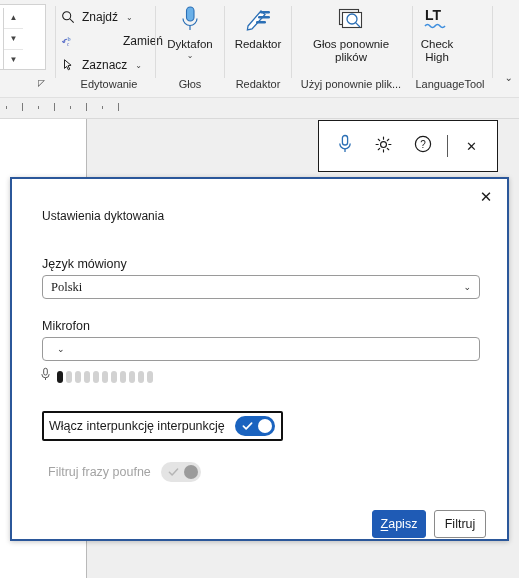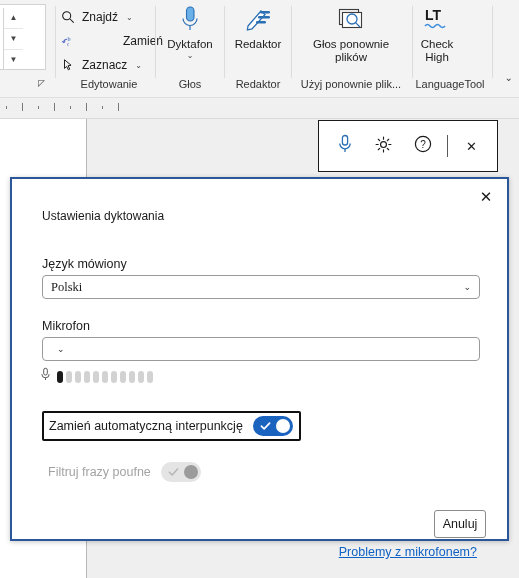--- a/index.html
+++ b/index.html
@@ -564,38 +564,40 @@
       <i></i>
       <i></i>
       <i></i>
       <i></i>
       <i></i>
       <i></i>
       <i></i>
     </span>
   </div>
 
-  <div class="mic-link">Problemy z mikrofonem?</div>
 
   <div class="toggle-row focused" style="left:30px; top:232px;">
-    <span>Zamień automatyczną interpunkcję</span>
+    <span>Włącz interpunkcję interpunkcję</span>
     <span class="switch">
       <svg class="chk" viewBox="0 0 12 12">
         <path d="M1.5 6.2l3 3 6-6.4" fill="none" stroke="#ffffff" stroke-width="1.8" stroke-linecap="round" stroke-linejoin="round"></path>
       </svg>
       <span class="knob"></span>
     </span>
   </div>
 
   <div class="toggle-row disabled" style="left:36px; top:283px;">
     <span>Filtruj frazy poufne</span>
     <span class="switch off">
       <svg class="chk" viewBox="0 0 12 12">
         <path d="M1.5 6.2l3 3 6-6.4" fill="none" stroke="#b5b5b5" stroke-width="1.6" stroke-linecap="round" stroke-linejoin="round"></path>
       </svg>
       <span class="knob"></span>
     </span>
   </div>
 
+  <div class="btn btn-primary" style="left:360px; top:331px; width:54px;">
+    <span><u>Z</u><span>apisz</span></span>
+  </div>
   <div class="btn btn-secondary" style="left:422px; top:331px; width:52px;">
-    <span>Anuluj</span>
+    <span>Filtruj</span>
   </div>
 </div>
 
 </body></html>

